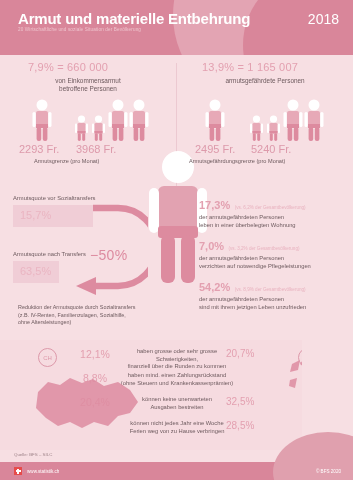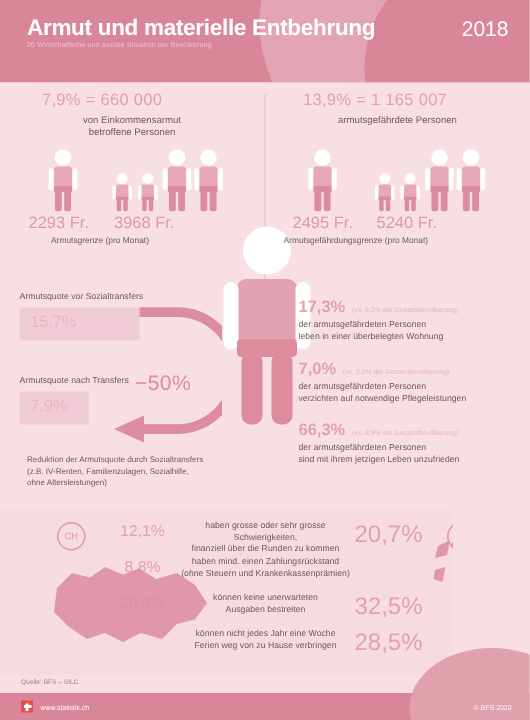--- a/index.html
+++ b/index.html
@@ -93,22 +93,22 @@
   }
   .badge{
     position:absolute;width:17px;height:17px;border-radius:50%;
     border:1px solid #dd99aa;color:#dd99aa;font-size:6px;
     display:flex;align-items:center;justify-content:center;
     background:transparent;z-index:4;
   }
   .cmp-row{position:absolute;width:353px;height:24px;}
   .cmp-left{position:absolute;left:62px;width:66px;text-align:center;
     color:#e3a0b0;font-size:10.5px;}
-  .cmp-right{position:absolute;left:226px;width:66px;text-align:center;
-    color:#e3a0b0;font-size:16px;}
+  .cmp-right{position:absolute;left:226px;width:66px;text-align:left;
+    color:#e3a0b0;font-size:10px;}
   .cmp-mid{position:absolute;left:118px;width:118px;text-align:center;
     color:#6d5a5e;font-size:5.8px;line-height:7.6px;}
   .map{position:absolute;z-index:1;}
   
   .source{
     position:absolute;left:14px;top:452px;
     color:#9d8288;font-size:4.4px;
   }
   .footbar{
     position:absolute;left:0;top:462px;width:353px;height:18px;
@@ -217,21 +217,21 @@
     <div class="q-val" style="left:20px;top:154px;">15,7%</div>
 
     <svg class="arrow-svg" style="left:60px;top:148px;" width="88" height="108">
       <path d="M33 5 H58 A26 26 0 0 1 58 83 H33" fill="none" stroke="#dd8ba0" stroke-width="6.5"></path>
       <polygon points="36,74 36,92 16,83" fill="#dd8ba0"></polygon>
     </svg>
     <div class="pct50" style="left:90px;top:192px;">−50%</div>
 
     <div class="q-label" style="left:13px;top:196px;">Armutsquote nach Transfers</div>
     <div class="q-box" style="left:13px;top:206px;width:46px;height:22px;"></div>
-    <div class="q-val" style="left:20px;top:210px;">7,9%</div>
+    <div class="q-val" style="left:20px;top:210px;">63,5%</div>
 
     <div class="q-note" style="left:18px;top:249px;">Reduktion der Armutsquote durch Sozialtransfers</div>
     <div class="q-note" style="left:18px;top:256.5px;">(z.B. IV-Renten, Familienzulagen, Sozialhilfe,</div>
     <div class="q-note" style="left:18px;top:264px;">ohne Altersleistungen)</div>
   </div>
 
   <div class="col col-right">
     <div class="headline" style="left:25px;top:6px;">13,9% = 1 165 007</div>
     <div class="headline-sub" style="left:10px;top:22px;width:156px;">armutsgefährdete Personen</div>
 
@@ -293,21 +293,21 @@
     </div>
 
     <div class="stat" style="left:22px;top:181px;width:152px;">
       <span class="big">7,0%</span>
       <span class="paren">(vs. 3,2% der Gesamtbevölkerung)</span>
       <div class="desc">der armutsgefährdeten Personen</div>
       <div class="desc" style="margin-top:0;">verzichten auf notwendige Pflegeleistungen</div>
     </div>
 
     <div class="stat" style="left:22px;top:222px;width:152px;">
-      <span class="big">66,3%</span>
+      <span class="big">54,2%</span>
       <span class="paren">(vs. 8,9% der Gesamtbevölkerung)</span>
       <div class="desc">der armutsgefährdeten Personen</div>
       <div class="desc" style="margin-top:0;">sind mit ihrem jetzigen Leben unzufrieden</div>
     </div>
   </div>
 </div>
 
 <div class="bottom">
 
   <svg class="map" style="left:30px;top:32px;" width="115" height="62">

